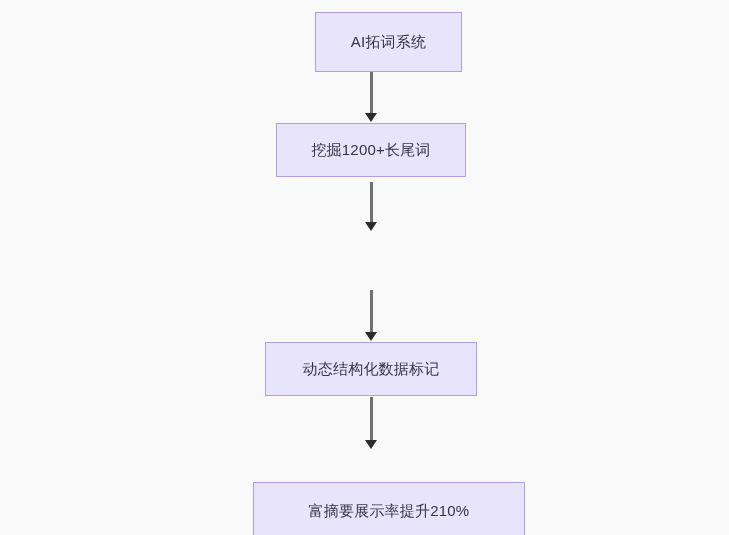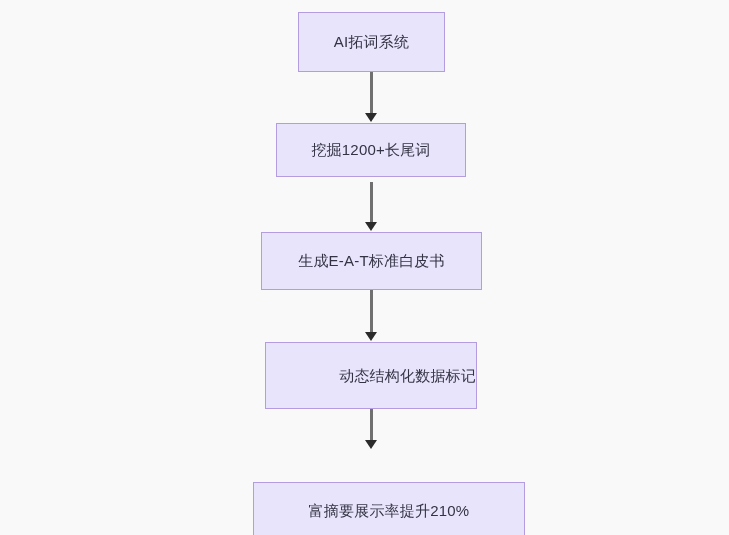--- a/index.html
+++ b/index.html
@@ -60,33 +60,30 @@
 
   <div class="edge" style="left:370px; top:182px; height:41px;"></div>
   <div class="arrowhead" style="left:365px; top:222px;"></div>
 
   <div class="edge" style="left:370px; top:290px; height:43px;"></div>
   <div class="arrowhead" style="left:365px; top:332px;"></div>
 
   <div class="edge" style="left:370px; top:397px; height:44px;"></div>
   <div class="arrowhead" style="left:365px; top:440px;"></div>
 
-  <div class="node" style="left:298px; top:12px; width:147px; height:60px;">
+  <div class="node" style="left:315px; top:12px; width:147px; height:60px;">
     <span class="node-label">AI拓词系统</span>
   </div>
 
   <div class="node" style="left:276px; top:123px; width:190px; height:54px;">
     <span class="node-label">挖掘1200+长尾词</span>
   </div>
 
-  <div class="node" style="left:261px; top:232px; width:221px; height:58px;">
-    <span class="node-label">生成E-A-T标准白皮书</span>
-  </div>
 
-  <div class="node" style="left:265px; top:342px; width:212px; height:67px;justify-content:flex-end;">
+  <div class="node" style="left:265px; top:342px; width:212px; height:54px;">
     <span class="node-label">动态结构化数据标记</span>
   </div>
 
   <div class="node" style="left:253px; top:474px; width:272px; height:57px;margin-top:8px;">
     <span class="node-label">富摘要展示率提升210%</span>
   </div>
 
 </div>
 
 </body></html>

